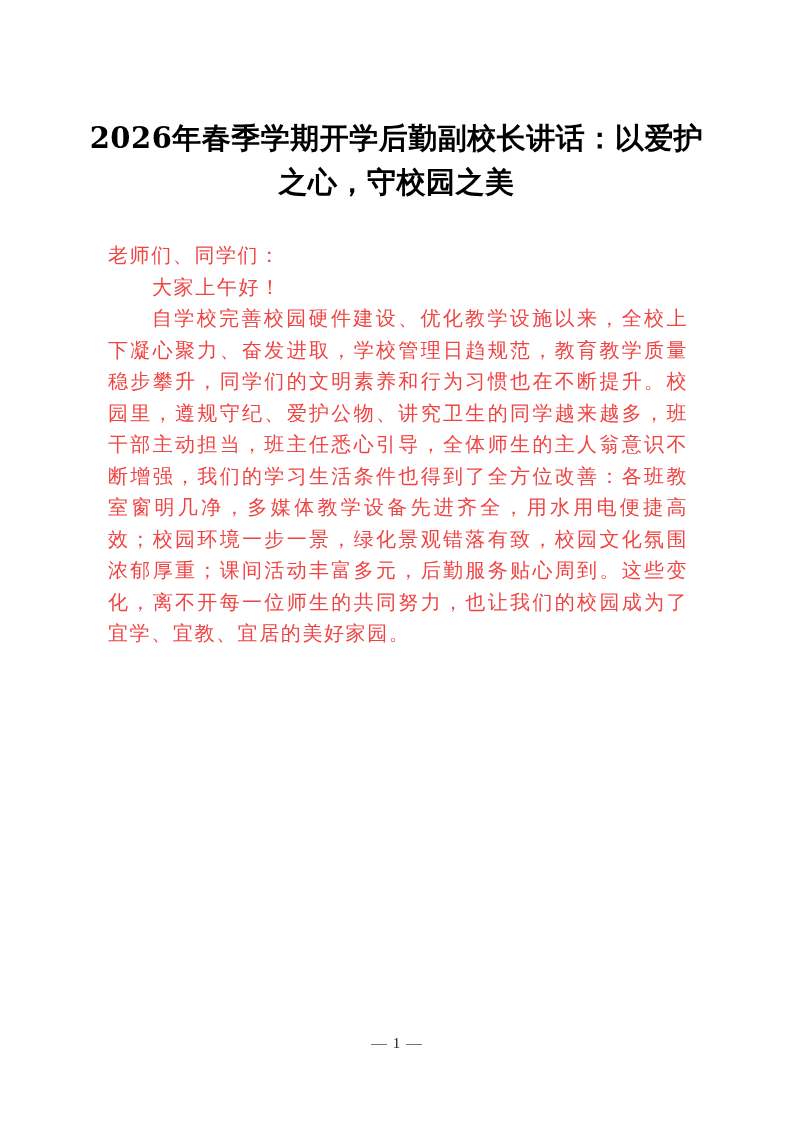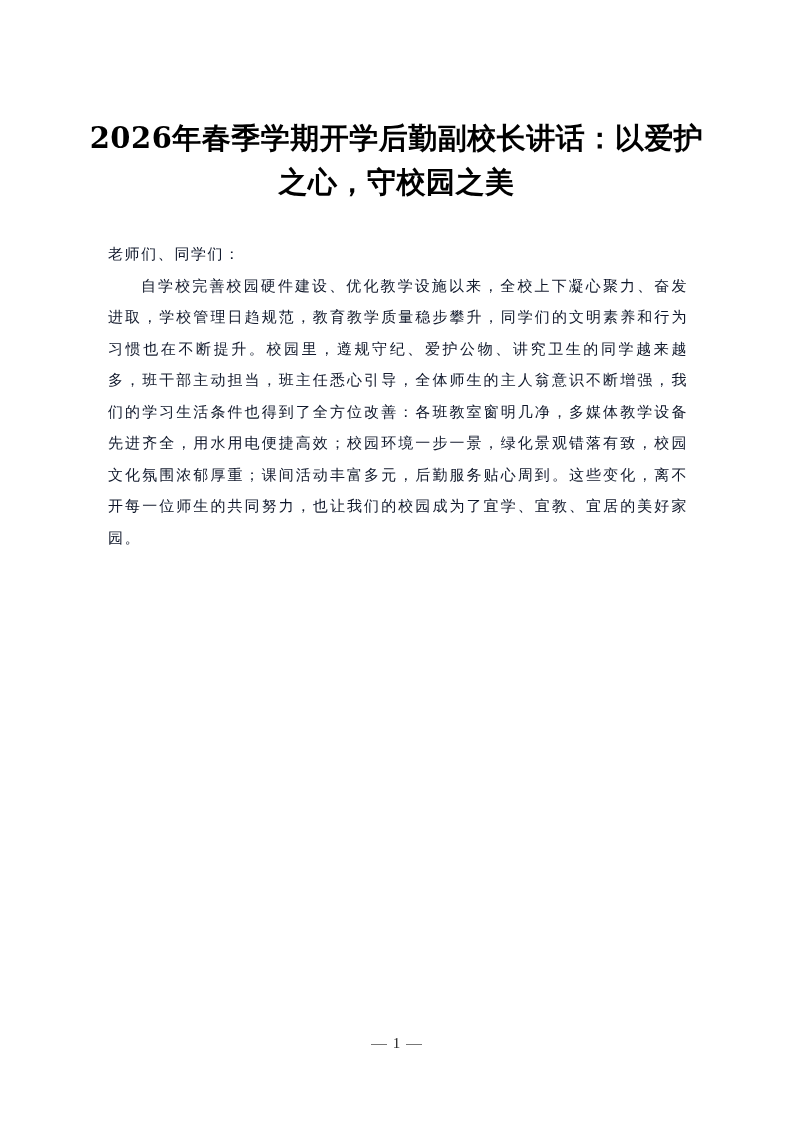--- a/index.html
+++ b/index.html
@@ -6,39 +6,40 @@
   body { width: 793px; height: 1122px; position: relative; overflow: hidden; }
   .page { position: absolute; left: 0; top: 0; width: 793px; height: 978px; background: #fff; }
   .title {
     position: absolute; left: 80px; width: 633px; top: 116px;
     text-align: center; font-family: "DejaVu Serif", "Liberation Serif", serif;
     font-weight: bold; font-size: 29px; line-height: 44px; color: #000;
     letter-spacing: 0.5px;
   }
   .body {
     position: absolute; left: 108px; width: 580px; top: 240px;
-    font-family: Liberation Mono, monospace;
-    font-size: 15px; line-height: 31.5px; color: #0f172a;
+    font-family: Liberation Serif, serif;
+    font-size: 20px; line-height: 31.5px; color: #ef4444;
     text-align: justify; letter-spacing: 1.6px;
   }
   .body p { margin: 0; }
   .indent { text-indent: 2.2em; }
   .footer {
     position: absolute; top: 1035px; left: 0; width: 793px; text-align: center;
     font-family: "Liberation Serif", serif; font-size: 15px; color: #222;
   }
   .dash { display: inline-block; width: 16px; height: 1px; background: #777; vertical-align: middle; margin: 0 6px; }
 </style>
 </head>
 <body>
 
 <div class="page">
   <div class="title">2026年春季学期开学后勤副校长讲话：以爱护之心，守校园之美</div>
 
   <div class="body">
     <p>老师们、同学们：</p>
+    <p class="indent">大家上午好！</p>
     <p class="indent">自学校完善校园硬件建设、优化教学设施以来，全校上下凝心聚力、奋发进取，学校管理日趋规范，教育教学质量稳步攀升，同学们的文明素养和行为习惯也在不断提升。校园里，遵规守纪、爱护公物、讲究卫生的同学越来越多，班干部主动担当，班主任悉心引导，全体师生的主人翁意识不断增强，我们的学习生活条件也得到了全方位改善：各班教室窗明几净，多媒体教学设备先进齐全，用水用电便捷高效；校园环境一步一景，绿化景观错落有致，校园文化氛围浓郁厚重；课间活动丰富多元，后勤服务贴心周到。这些变化，离不开每一位师生的共同努力，也让我们的校园成为了宜学、宜教、宜居的美好家园。</p>
   </div>
 
   <div class="footer">
     <span class="dash"></span><span>1</span><span class="dash"></span>
   </div>
 </div>
 
 </body></html>

